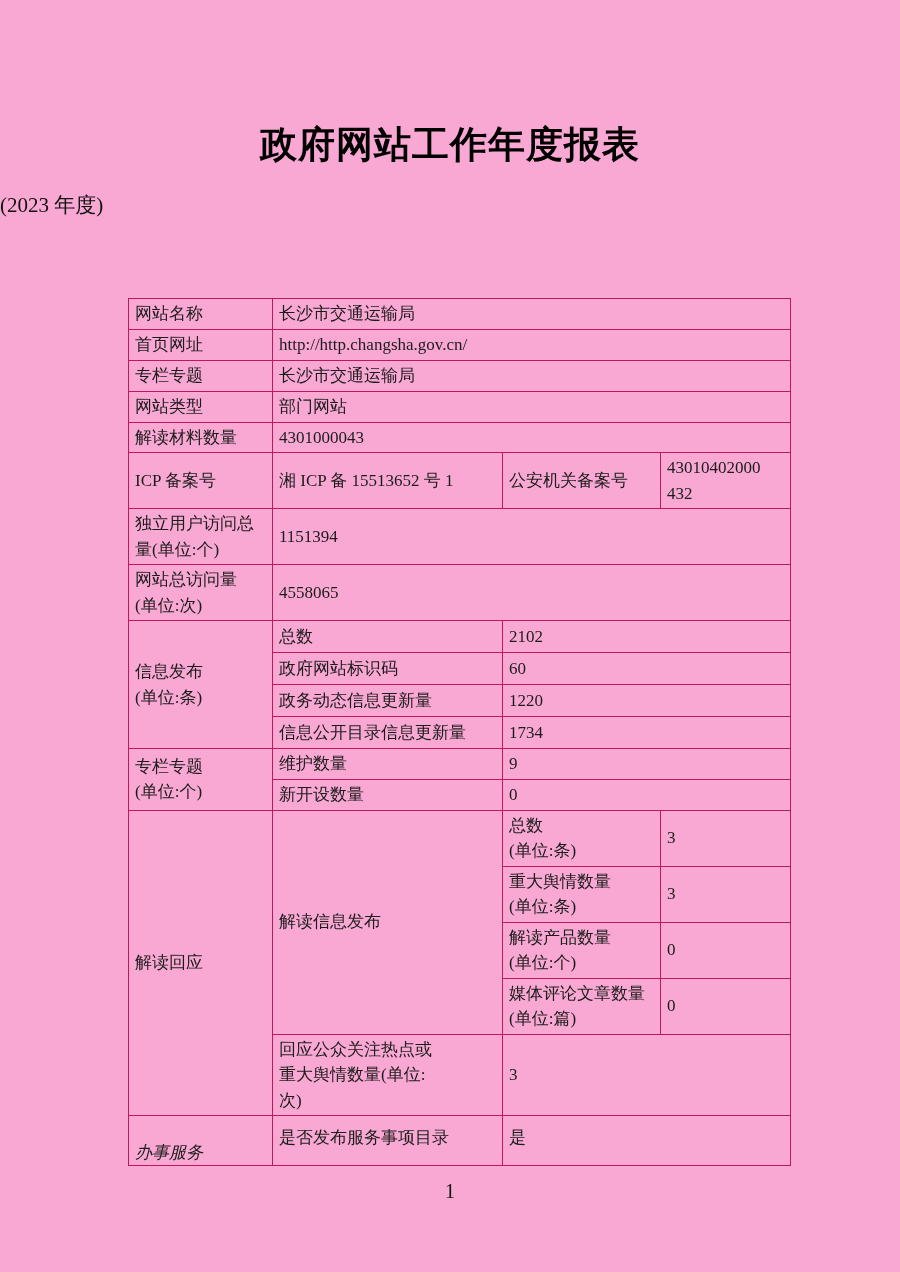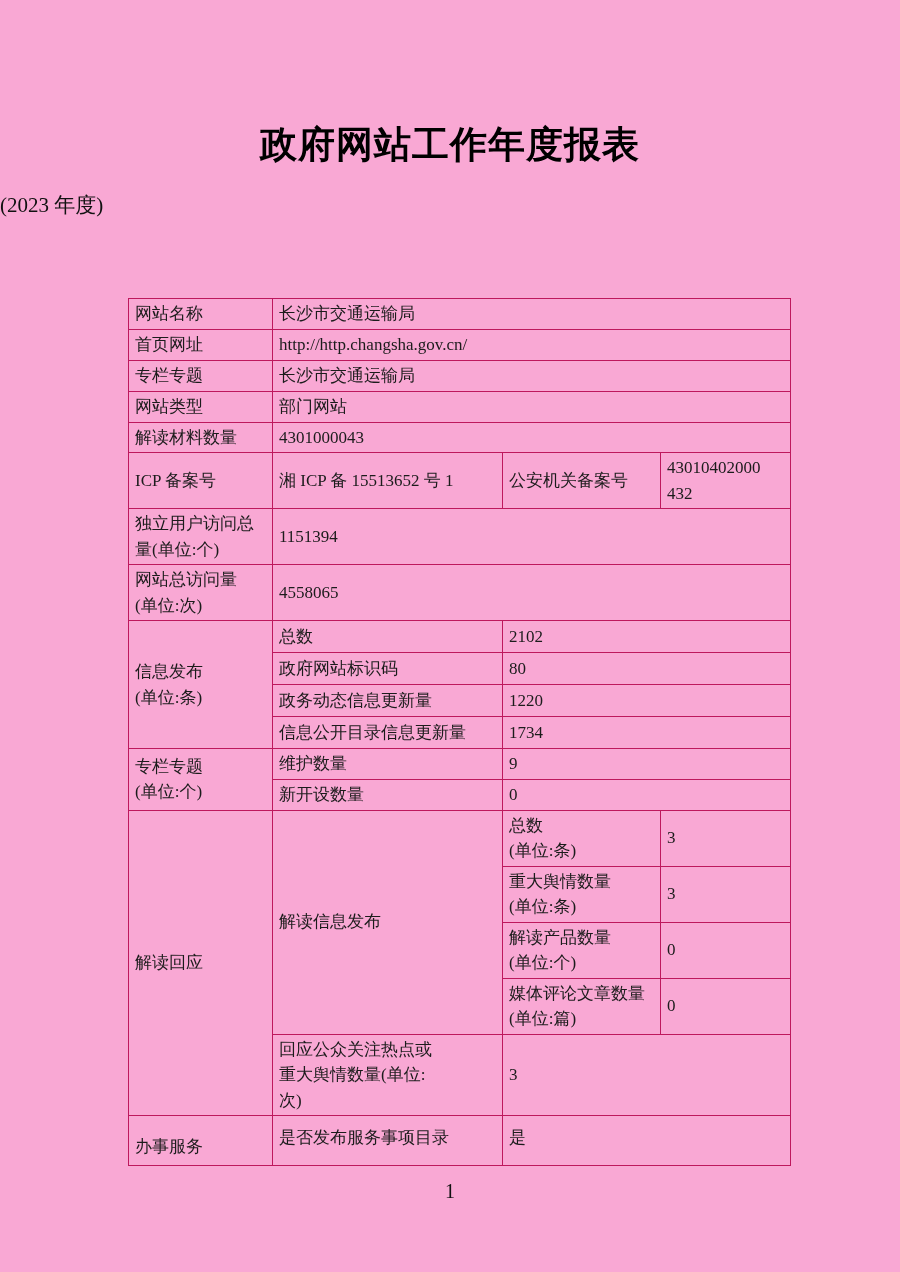--- a/index.html
+++ b/index.html
@@ -51,21 +51,22 @@
     border: 1px solid #be185d;
     text-align: left;
     vertical-align: middle;
     padding: 2px 6px;
     line-height: 1.5;
     white-space: pre-line;
     overflow: hidden;
   }
   tr.row-services td.cell-bottom {
     vertical-align: bottom;
-    padding-bottom: 6px;
+    padding-bottom: 0;
+    font-style: italic;
   }
   tr.row-services td.cell-top {
     vertical-align: top;
     padding-top: 9px;
   }
   .page-number {
     position: absolute;
     top: 1180px; left: 0; width: 100%;
     text-align: center;
     font-size: 20px;
@@ -131,21 +132,21 @@
       </tr>
 
       <tr style="height:32px">
         <td rowspan="4">信息发布
 (单位:条)</td>
         <td>总数</td>
         <td colspan="2">2102</td>
       </tr>
       <tr style="height:32px">
         <td>政府网站标识码</td>
-        <td colspan="2">80</td>
+        <td colspan="2">60</td>
       </tr>
       <tr style="height:32px">
         <td>政务动态信息更新量</td>
         <td colspan="2">1220</td>
       </tr>
       <tr style="height:32px">
         <td>信息公开目录信息更新量</td>
         <td colspan="2">1734</td>
       </tr>
 

